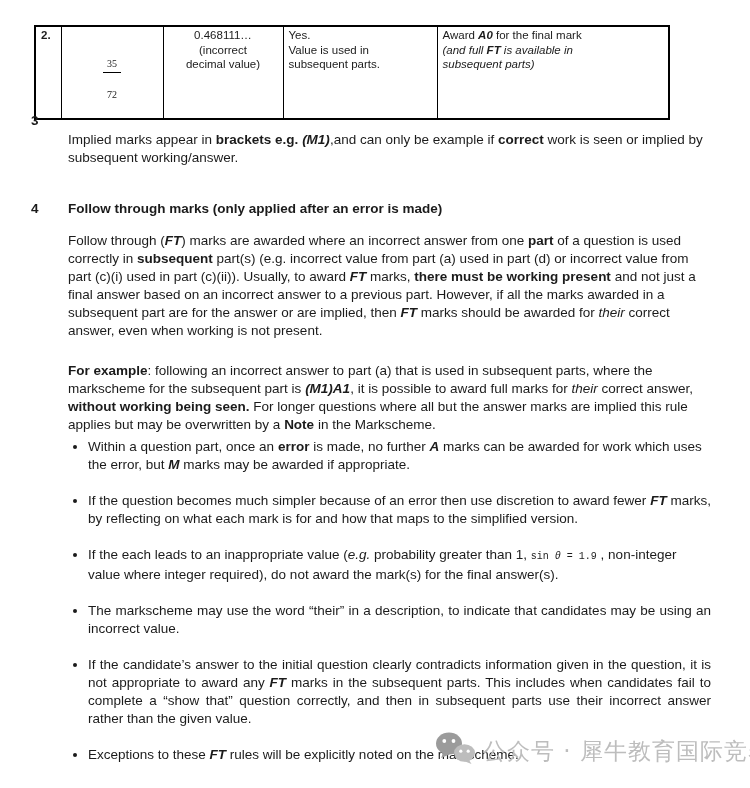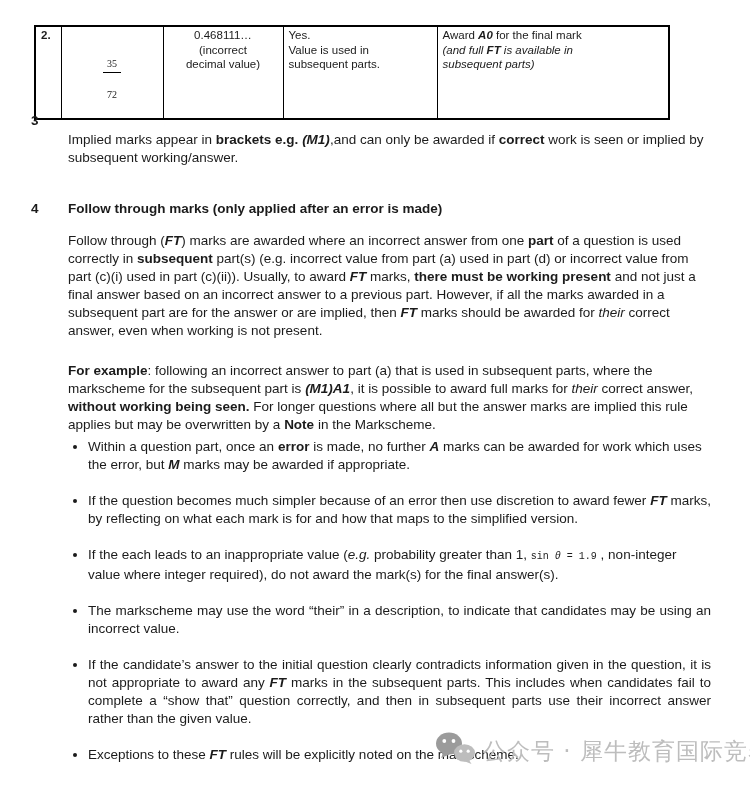--- a/index.html
+++ b/index.html
@@ -126,21 +126,21 @@
 subsequent parts)</span></td>
     </tr>
   </tbody>
     </table>
 
   <div class="content">
 
     <div class="section section-3">
       <div class="sec-num">3</div>
       <div class="sec-main">
-        <p class="para sec3-para"><span>Implied marks appear in </span><span class="rb">brackets e.g. </span><span class="rb ri">(M1)</span><span>,and can only be awarded if </span><span class="rb">correct</span><span> work is seen or implied by subsequent working/answer.</span></p>
+        <p class="para sec3-para"><span>Implied marks appear in </span><span class="rb">brackets e.g. </span><span class="rb ri">(M1)</span><span>,and can only be example if </span><span class="rb">correct</span><span> work is seen or implied by subsequent working/answer.</span></p>
       </div>
     </div>
 
     <div class="section section-4">
       <div class="sec-num">4</div>
       <div class="sec-main">
         <div class="sec-title">Follow through marks (only applied after an error is made)</div>
         <p class="para sec4-para1"><span>Follow through (</span><span class="rb ri">FT</span><span>) marks are awarded where an incorrect answer from one </span><span class="rb">part</span><span> of a question is used correctly in </span><span class="rb">subsequent</span><span> part(s) (e.g. incorrect value from part (a) used in part (d) or incorrect value from part (c)(i) used in part (c)(ii)).  Usually, to award </span><span class="rb ri">FT</span><span> marks, </span><span class="rb">there must be working present</span><span> and not just a final answer based on an incorrect answer to a previous part. However, if all the marks awarded in a subsequent part are for the answer or are implied, then </span><span class="rb ri">FT</span><span> marks should be awarded for </span><span class="ri">their</span><span> correct answer, even when working is not present.</span></p>
         <p class="para sec4-para2"><span class="rb">For example</span><span>: following an incorrect answer to part (a) that is used in subsequent parts, where the markscheme for the subsequent part is </span><span class="rb ri">(M1)A1</span><span>, it is possible to award full marks for </span><span class="ri">their</span><span> correct answer, </span><span class="rb">without working being seen.</span><span> For longer questions where all but the answer marks are implied this rule applies but may be overwritten by a </span><span class="rb">Note</span><span> in the Markscheme.</span></p>
         <ul class="bullets">

